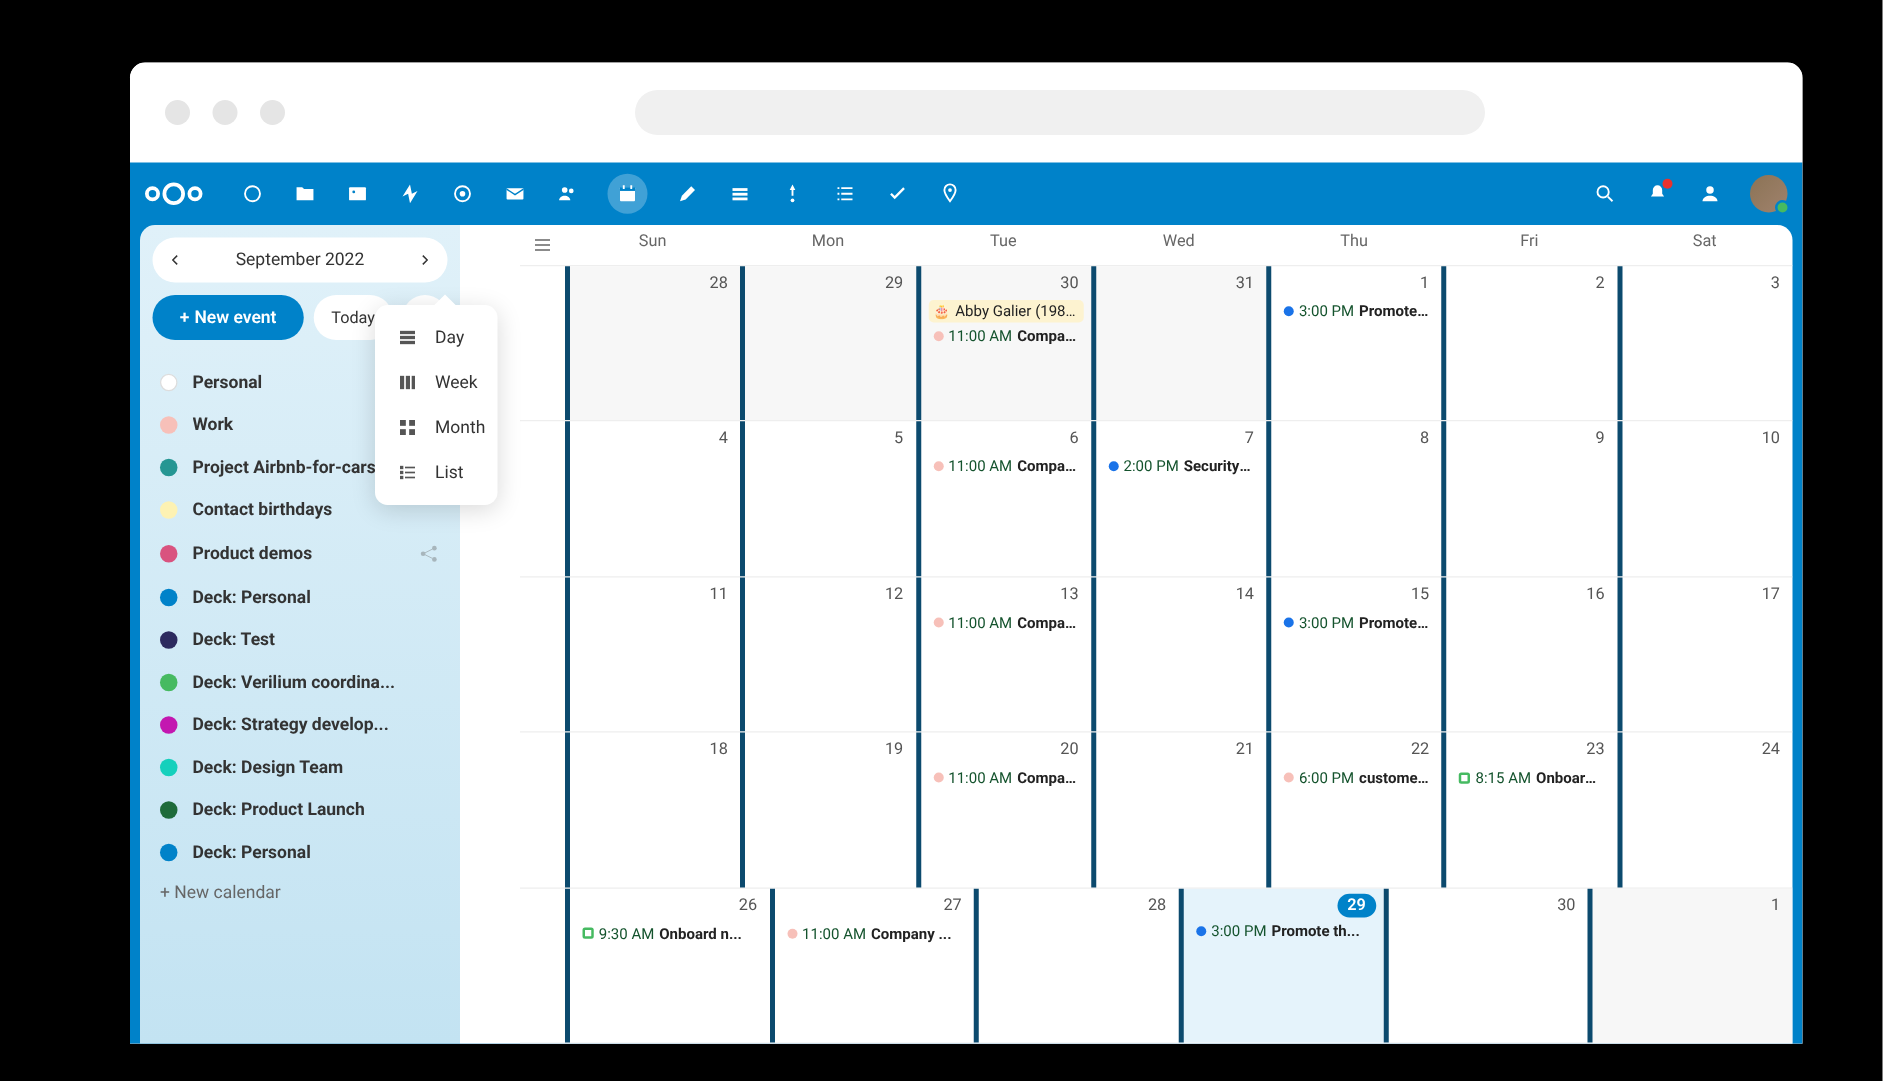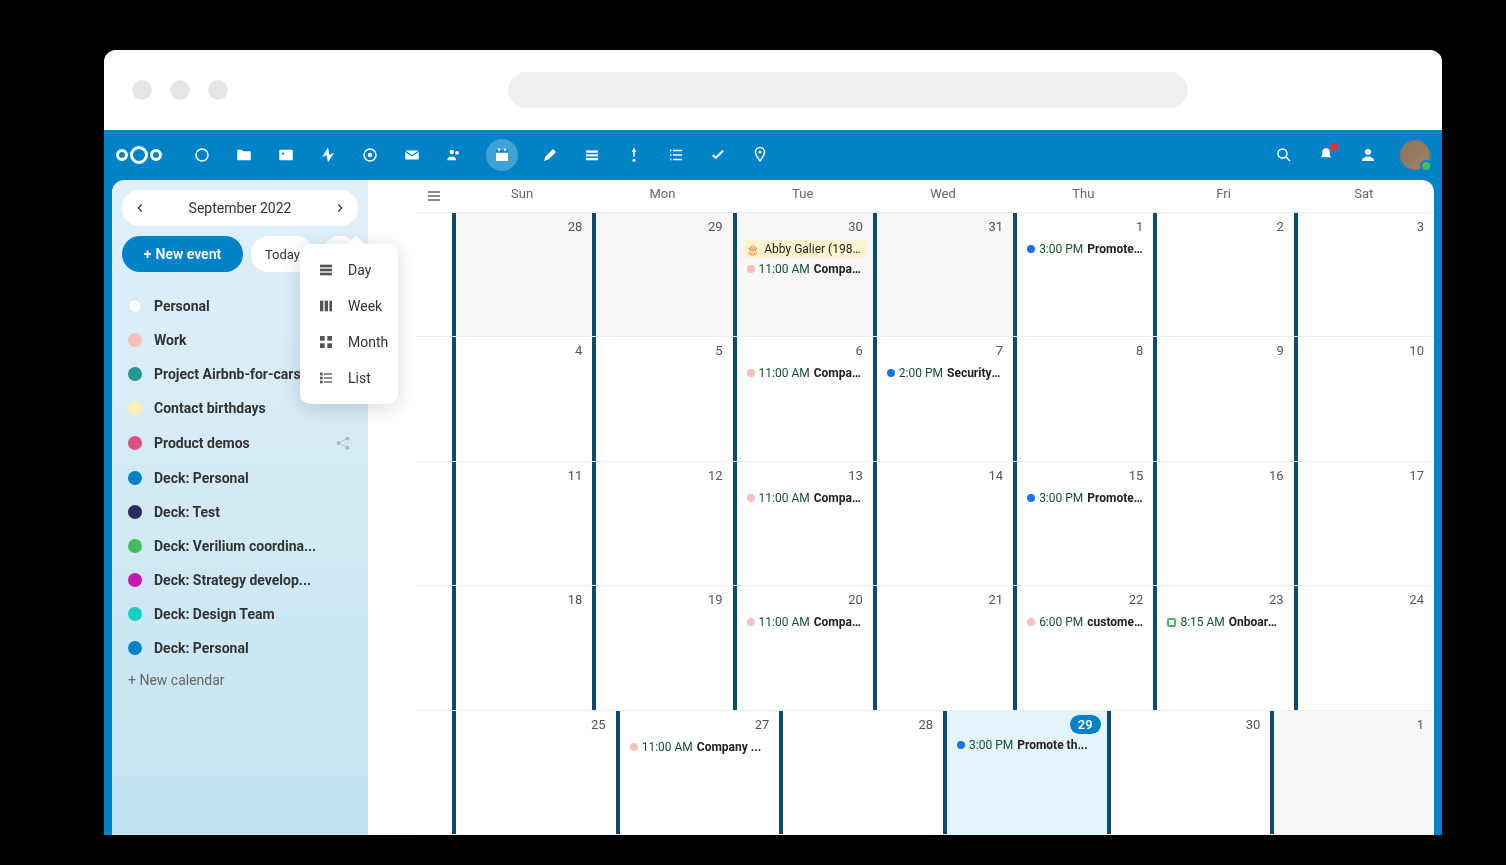--- a/index.html
+++ b/index.html
@@ -265,20 +265,24 @@
           </div>
           <div class="cal-item">
             <div class="cal-dot" style="background: rgb(195, 23, 176);"></div>
             <div class="cal-label">Deck: Strategy develop...</div>
           </div>
           <div class="cal-item">
             <div class="cal-dot" style="background: rgb(21, 208, 188);"></div>
             <div class="cal-label">Deck: Design Team</div>
           </div>
           <div class="cal-item">
+            <div class="cal-dot" style="background: rgb(30, 107, 58);"></div>
+            <div class="cal-label">Deck: Product Launch</div>
+          </div>
+          <div class="cal-item">
             <div class="cal-dot" style="background: rgb(0, 130, 201);"></div>
             <div class="cal-label">Deck: Personal</div>
           </div>
         </div>
       <div class="new-cal">+ New calendar</div>
     </div>
 
     <div class="main">
       <div class="day-headers">
         <div class="hamburger">
@@ -438,21 +442,26 @@
                 <span class="event-title">Onboard o...</span>
               </div>
             </div>
             <div class="day-cell">
               <div class="day-num">24</div>
             </div>
           </div>
           <div class="week-row">
             <div class="gutter"></div>
             <div class="day-cell">
-              <div class="day-num">25</div>
+              <div class="day-num">26</div>
+              <div class="event">
+                <span class="event-square" style="border-color: rgb(70, 186, 97);"></span>
+                <span class="event-time">9:30 AM</span>
+                <span class="event-title">Onboard n...</span>
+              </div>
             </div>
             <div class="day-cell">
               <div class="day-num">27</div>
               <div class="event">
                 <span class="event-dot" style="background: rgb(247, 192, 185);"></span>
                 <span class="event-time">11:00 AM</span>
                 <span class="event-title">Company ...</span>
               </div>
             </div>
             <div class="day-cell">

